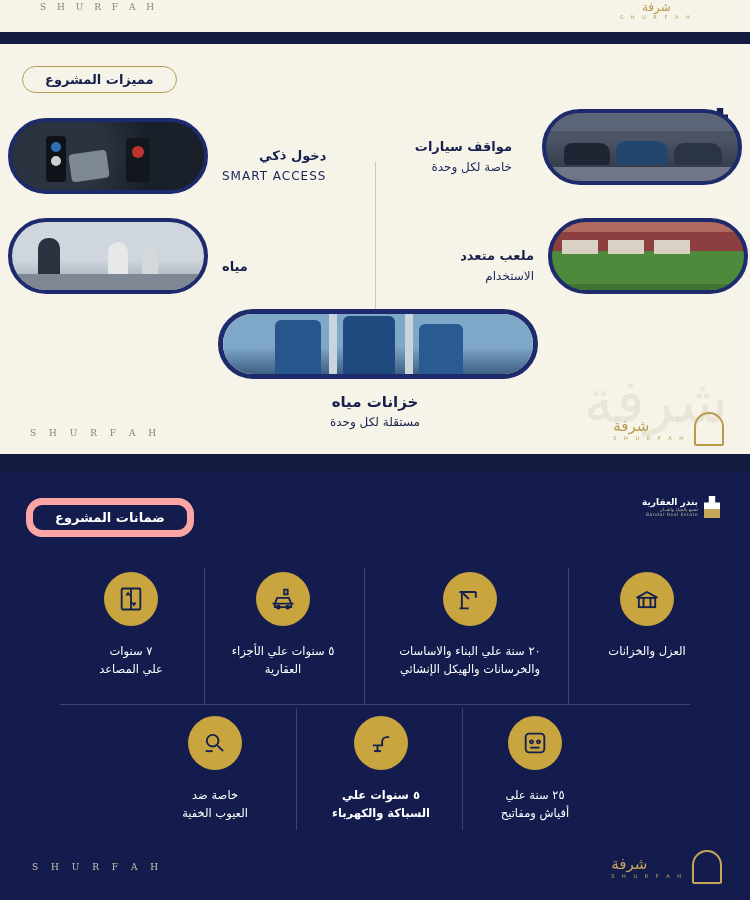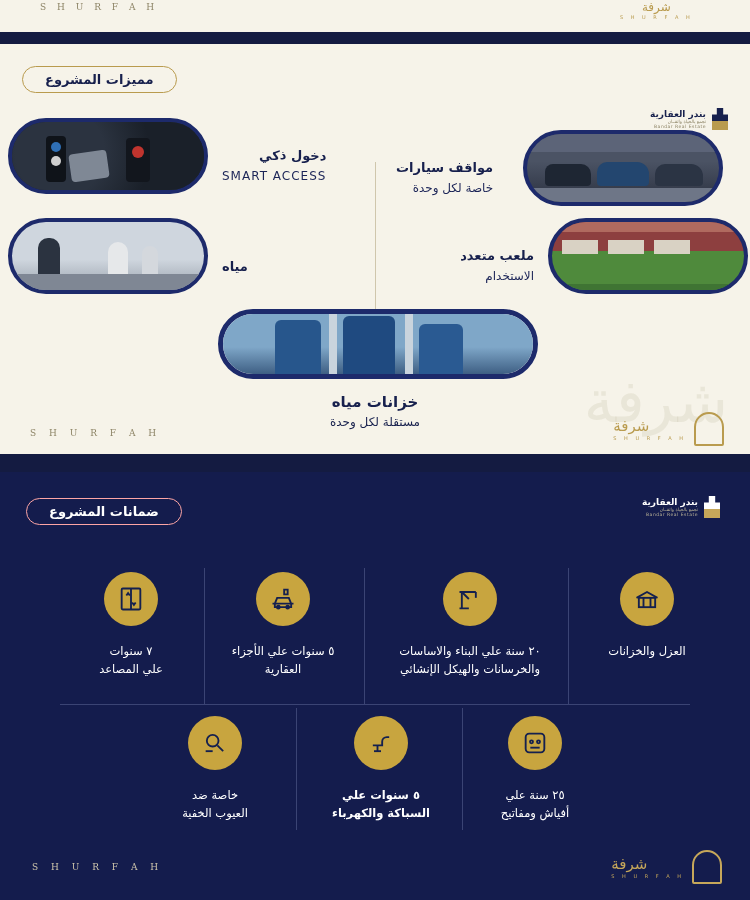--- a/index.html
+++ b/index.html
@@ -124,21 +124,21 @@
   }
 
   
   .slide-guarantee {
     position: absolute; left: 0; top: 472px; width: 750px; height: 428px;
     background: #141c4d;
     overflow: hidden;
   }
   .badge-title-dark {
     position: absolute; left: 26px; top: 26px;
-    border: 1px solid #fca5a5; border-radius: 16px;
+    border: 7px solid #fca5a5; border-radius: 16px;
     padding: 5px 22px;
     color: #fff; font-size: 13px; font-weight: bold;
     direction: rtl;
   }
   .bandar-logo-dark { position: absolute; top: 24px; right: 30px;
     display: flex; align-items: center; gap: 6px; direction: rtl; }
   .bandar-logo-dark .mark {
     width: 16px; height: 22px;
     background: linear-gradient(180deg,#ffffff 0 60%, #c6a75a 60% 100%);
     clip-path: polygon(0 100%,0 30%,30% 30%,30% 0,70% 0,70% 30%,100% 30%,100% 100%);
@@ -215,21 +215,21 @@
           <div style="position:absolute;left:120px;top:24px;width:12px;height:12px;border-radius:50%;background:#c0342e;"></div>
           <div style="position:absolute;left:58px;top:30px;width:38px;height:28px;background:#7f8895;border-radius:4px;transform:rotate(-8deg);"></div>
         </div>
       </div>
       <div class="feat-text">
         <span class="l">دخول ذكي</span>
         <span class="sub">SMART ACCESS</span>
       </div>
     </div>
 
-    <div class="feat" style="left:382px; top:86px; width:360px; gap:16px;">
+    <div class="feat" style="left:382px; top:65px; width:360px; justify-content:flex-end;gap:16px;">
       <div class="feat-text">
         <span class="l">مواقف سيارات</span>
         <span class="sub">خاصة لكل وحدة</span>
       </div>
       <div class="pill">
         <div class="img" style="background:linear-gradient(180deg,#4b5364 0 40%, #2b3140 100%);">
           <div style="position:absolute;left:0;top:0;right:0;height:18px;background:#5c6478;"></div>
           <div style="position:absolute;left:18px;top:30px;width:46px;height:22px;background:#1e2633;border-radius:8px 10px 4px 4px;"></div>
           <div style="position:absolute;left:70px;top:28px;width:52px;height:24px;background:#23466f;border-radius:10px 12px 4px 4px;"></div>
           <div style="position:absolute;left:128px;top:30px;width:48px;height:22px;background:#2b3444;border-radius:10px 12px 4px 4px;"></div>

